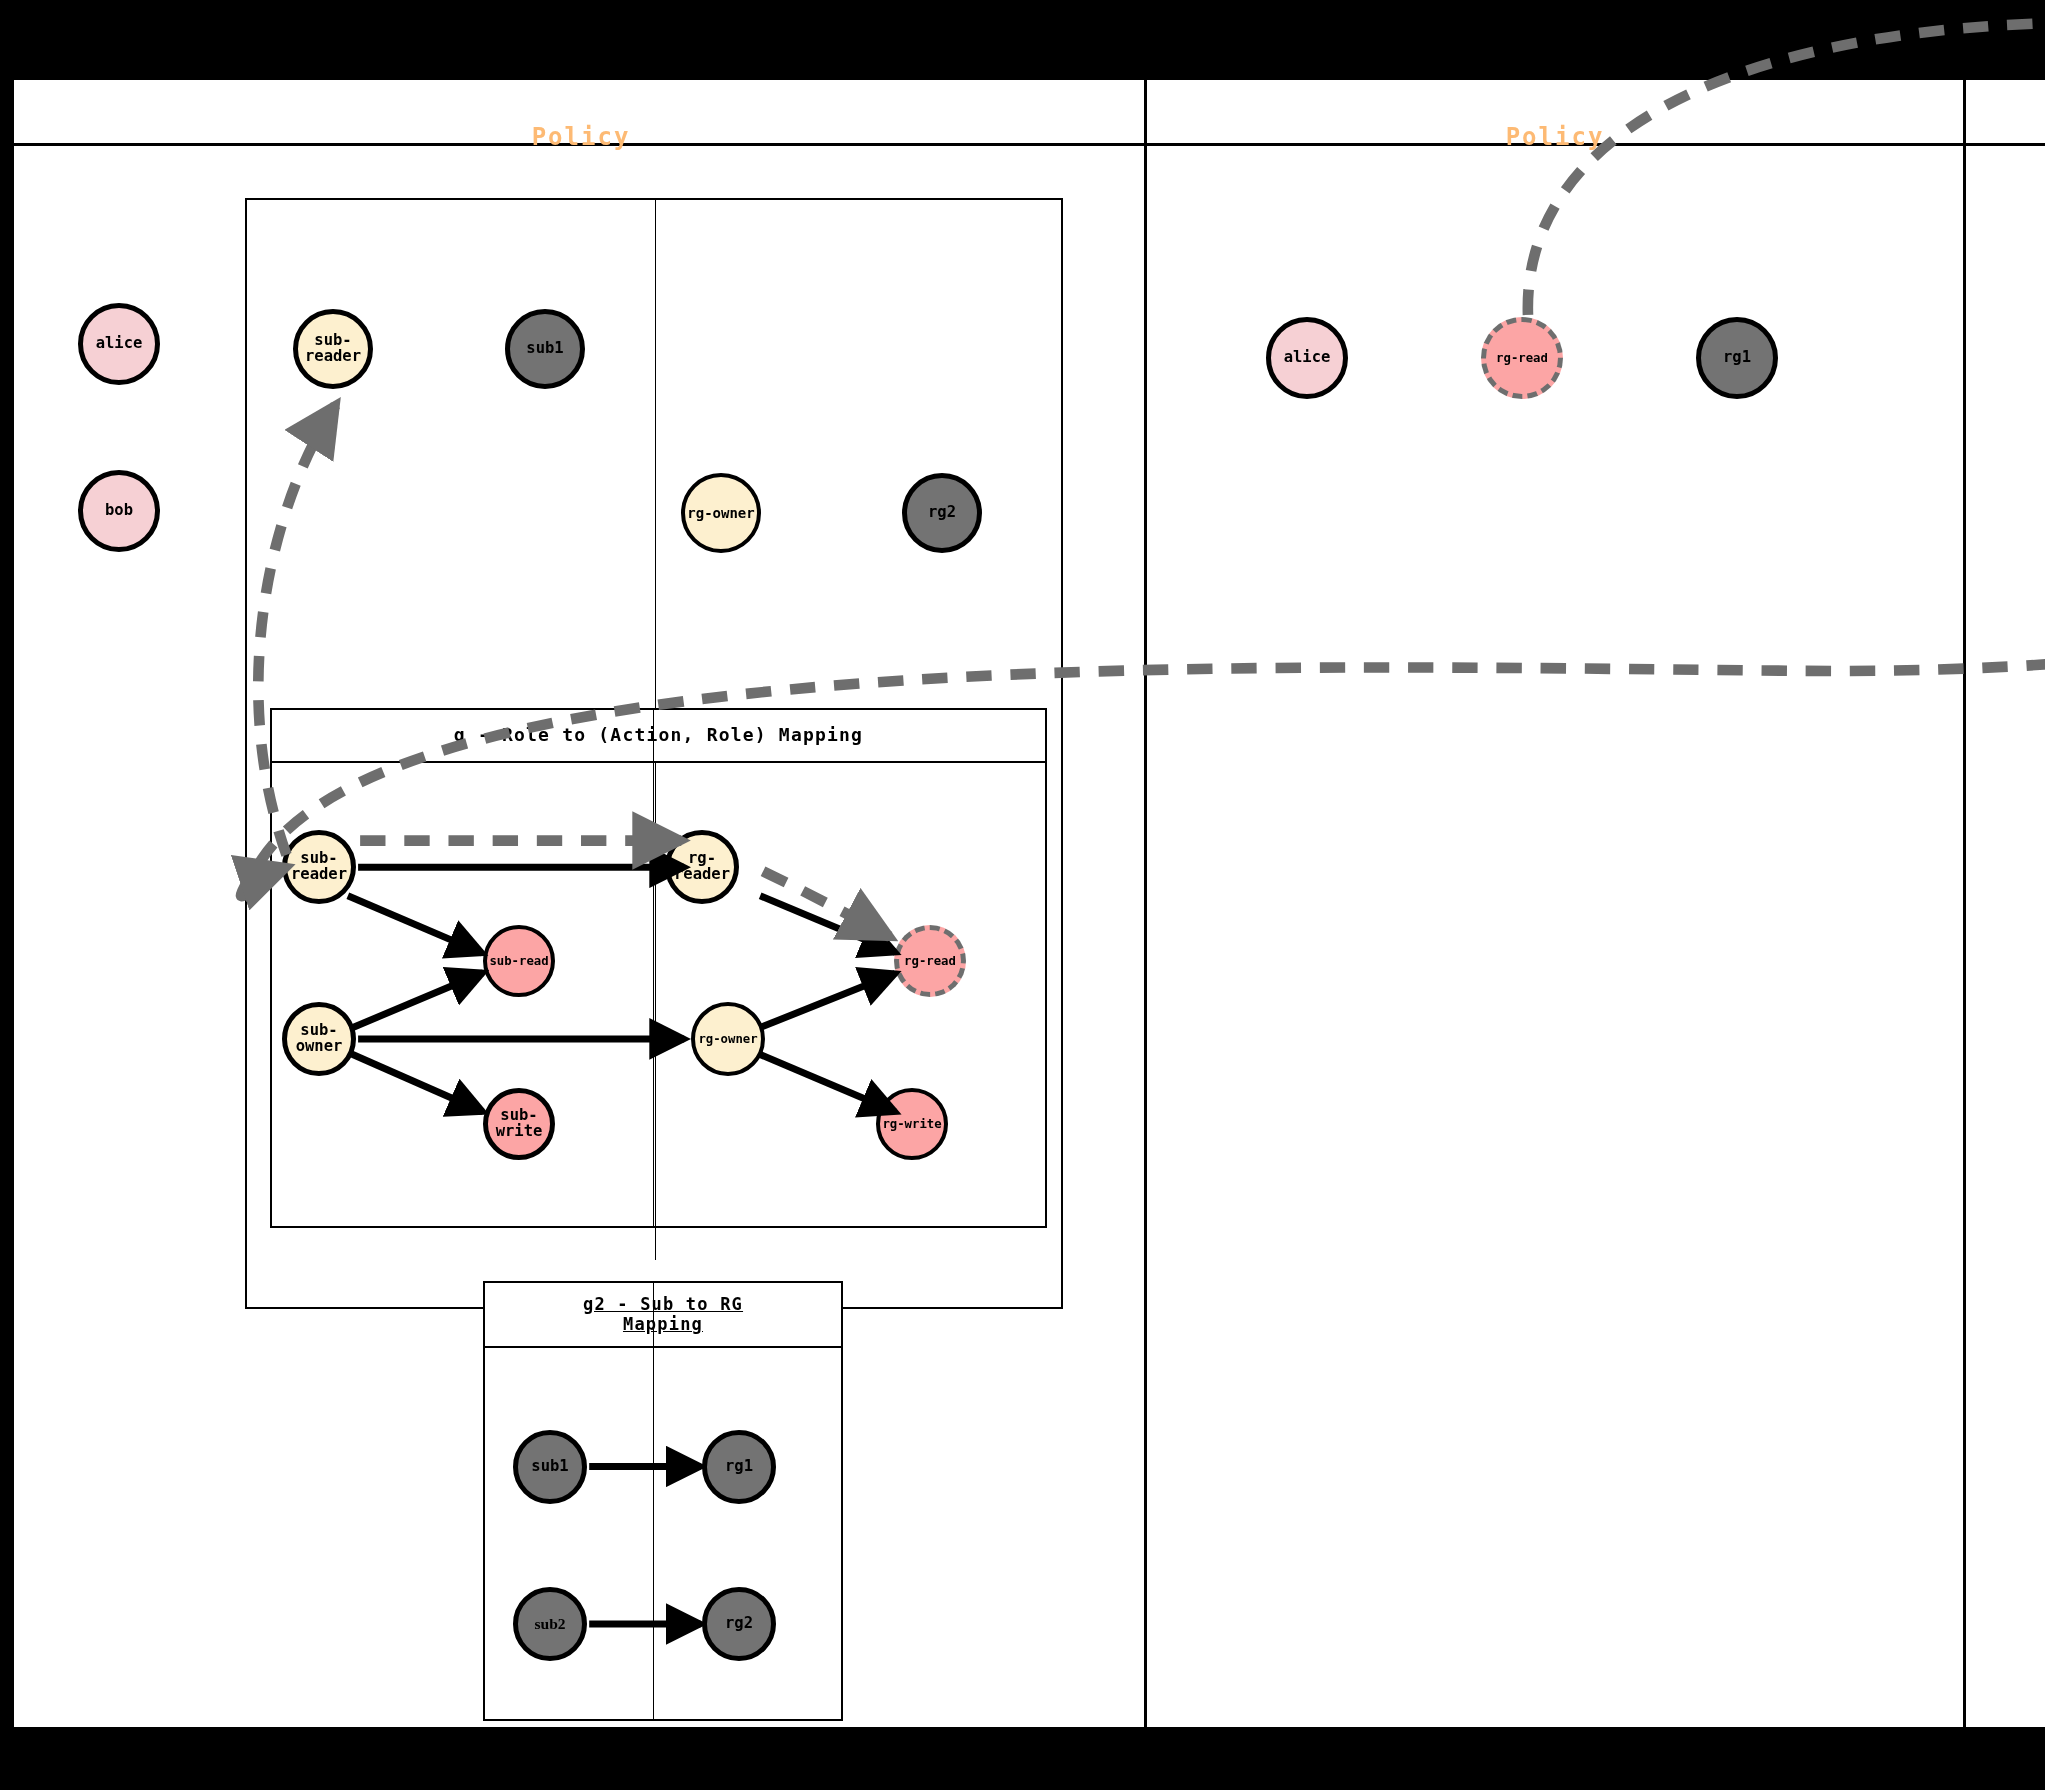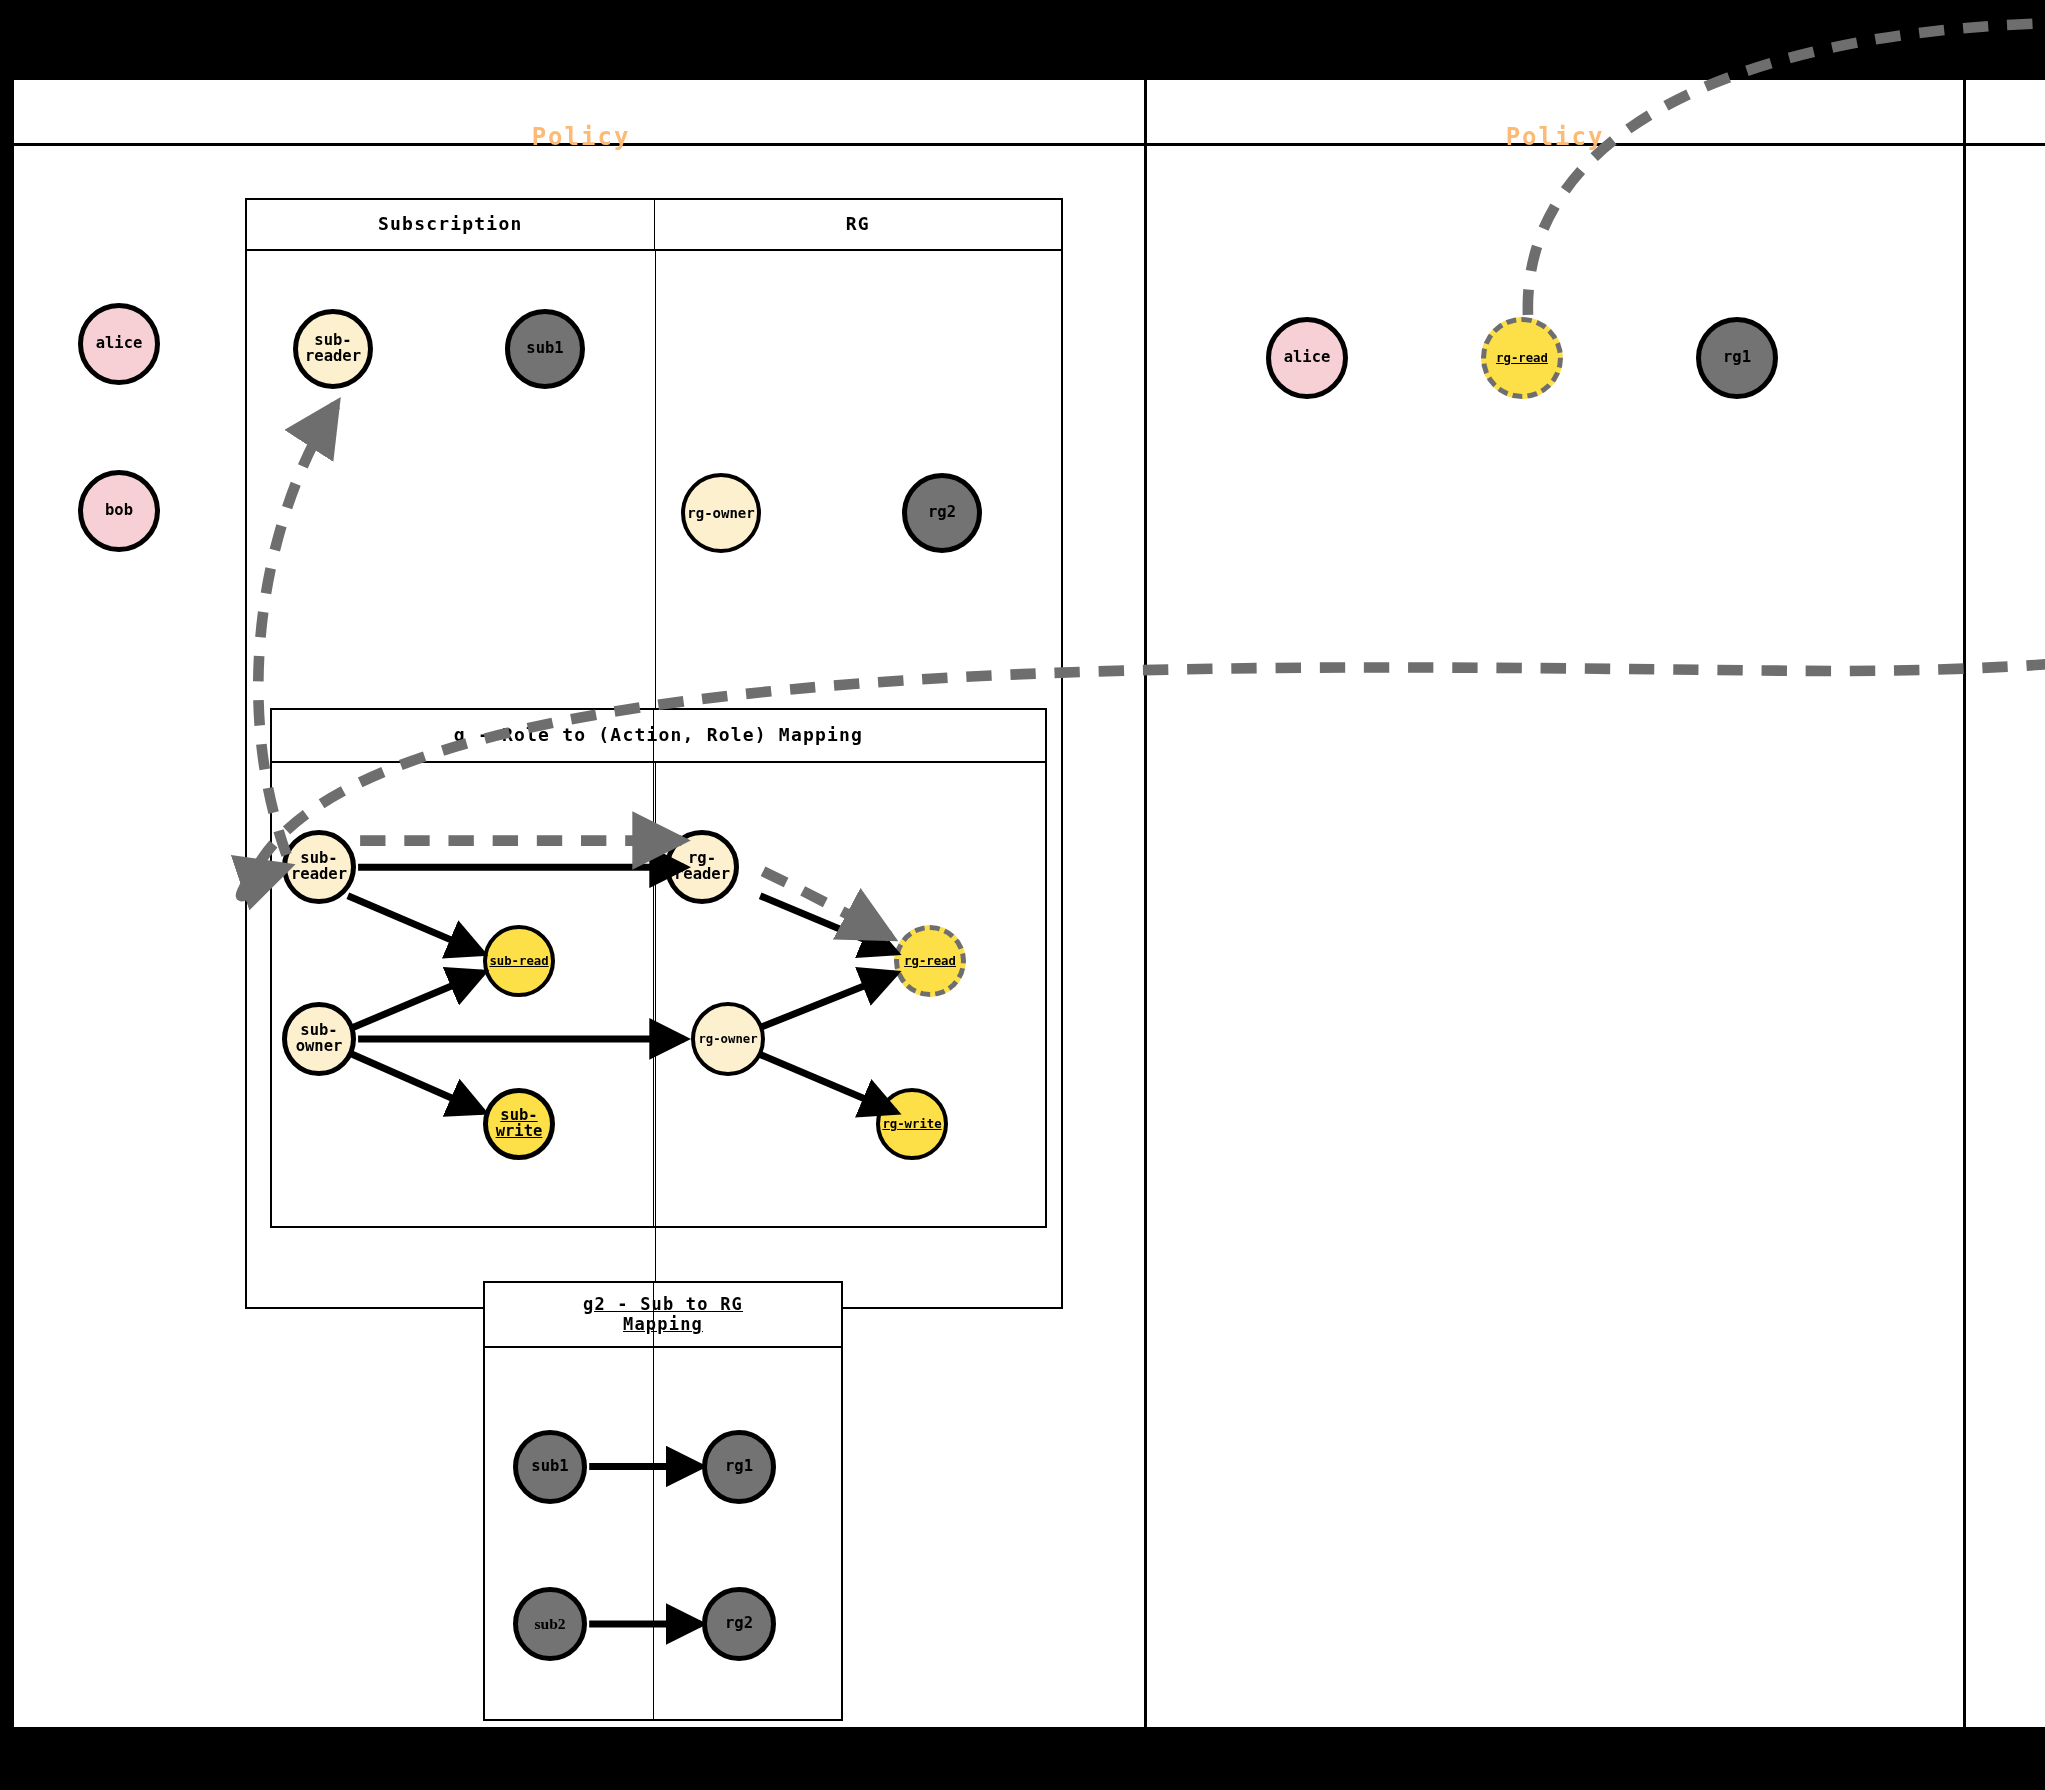--- a/index.html
+++ b/index.html
@@ -20,21 +20,21 @@
         display:flex;align-items:center;justify-content:center;text-align:center;
         font-size:15.5px;font-weight:bold;color:#000;line-height:1.02;
         overflow:hidden;white-space:pre;}
   .node.sm{font-size:14px;border-width:4.9px;}
   .node.tiny{font-size:12.3px;border-width:4.5px;}
   .node.dashed{border-style:dashed;border-color:#6e6e6e;border-width:5.3px;}
 
   .pink{background:#f6d0d4;}
   .yellow{background:#fdf0cf;}
   .green{background:#737373;}
-  .blue{background:#fde047;text-decoration:underline;}
+  .blue{background:#fca5a5;}
 
   
   .tbl{position:absolute;border:2px solid #000;box-sizing:border-box;background:#fff;}
   .tbl-head{position:relative;border-bottom:2px solid #000;display:flex;}
   .tbl-head .cell{flex:1;display:flex;align-items:center;justify-content:center;
                   font-size:18px;font-weight:bold;letter-spacing:1.2px;text-align:center;
                   padding:5.7px 1.6px;white-space:pre-line;line-height:1.15;}
   .tbl-head .cell + .cell{border-left:1.2px solid #000;}
   .tbl-body{position:relative;}
   .colsplit{position:absolute;top:0;bottom:0;width:1.2px;background:#000;}
@@ -54,24 +54,20 @@
     <div class="hdiv" style="top:63px;"></div>
   </div>
 
   <div class="panel-title" style="left:581px;top:123px;">Policy</div>
   <div class="panel-title" style="left:1555px;top:123px;">Policy</div>
 
   <div class="node pink" style="left:78px;top:303px;width:82px;height:82px;">alice</div>
   <div class="node pink" style="left:78px;top:470px;width:82px;height:82px;">bob</div>
 
   <div class="tbl" style="left:245px;top:198px;width:818px;height:1111px;">
-    <div class="tbl-head" style="height:49px;">
-      <div class="cell">Subscription</div>
-      <div class="cell">RG</div>
-    </div>
     <div class="tbl-body" style="height:1060px;">
       <div class="colsplit" style="left:408px;"></div>
     </div>
   </div>
 
   <div class="node yellow" style="left:293px;top:309px;width:80px;height:80px;">sub-
 reader</div>
   <div class="node green" style="left:505px;top:309px;width:80px;height:80px;">sub1</div>
 
   <div class="node yellow sm" style="left:681px;top:473px;width:80px;height:80px;">rg-owner</div>

